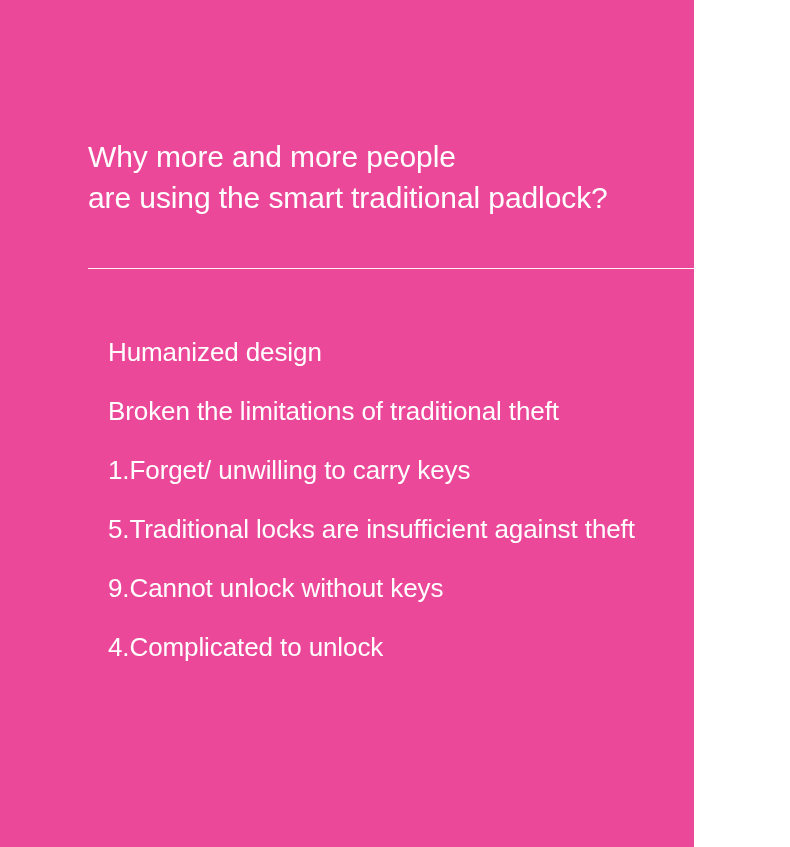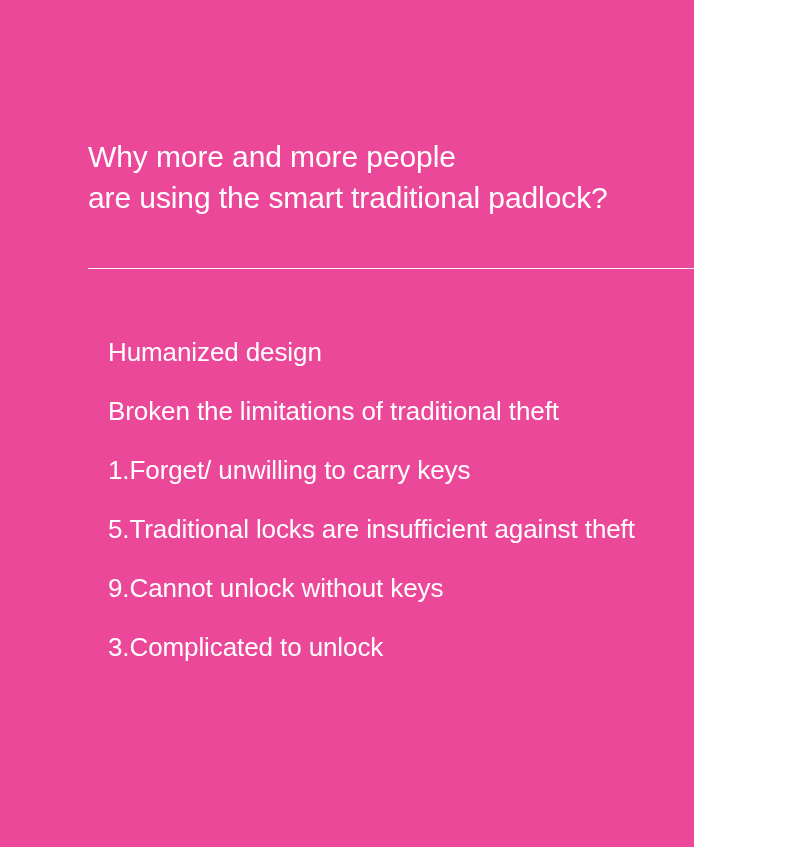--- a/index.html
+++ b/index.html
@@ -101,17 +101,17 @@
     </h1>
 
     <div class="divider"></div>
 
     <ul class="body-list">
       <li class="body-line">Humanized design</li>
       <li class="body-line">Broken the limitations of traditional theft</li>
       <li class="body-line">1.Forget/ unwilling to carry keys</li>
       <li class="body-line">5.Traditional locks are insufficient against theft</li>
       <li class="body-line">9.Cannot unlock without keys</li>
-      <li class="body-line">3.Complicated to unlock</li>
+      <li class="body-line">4.Complicated to unlock</li>
     </ul>
 
   </div>
 </div>
 
 </body></html>

